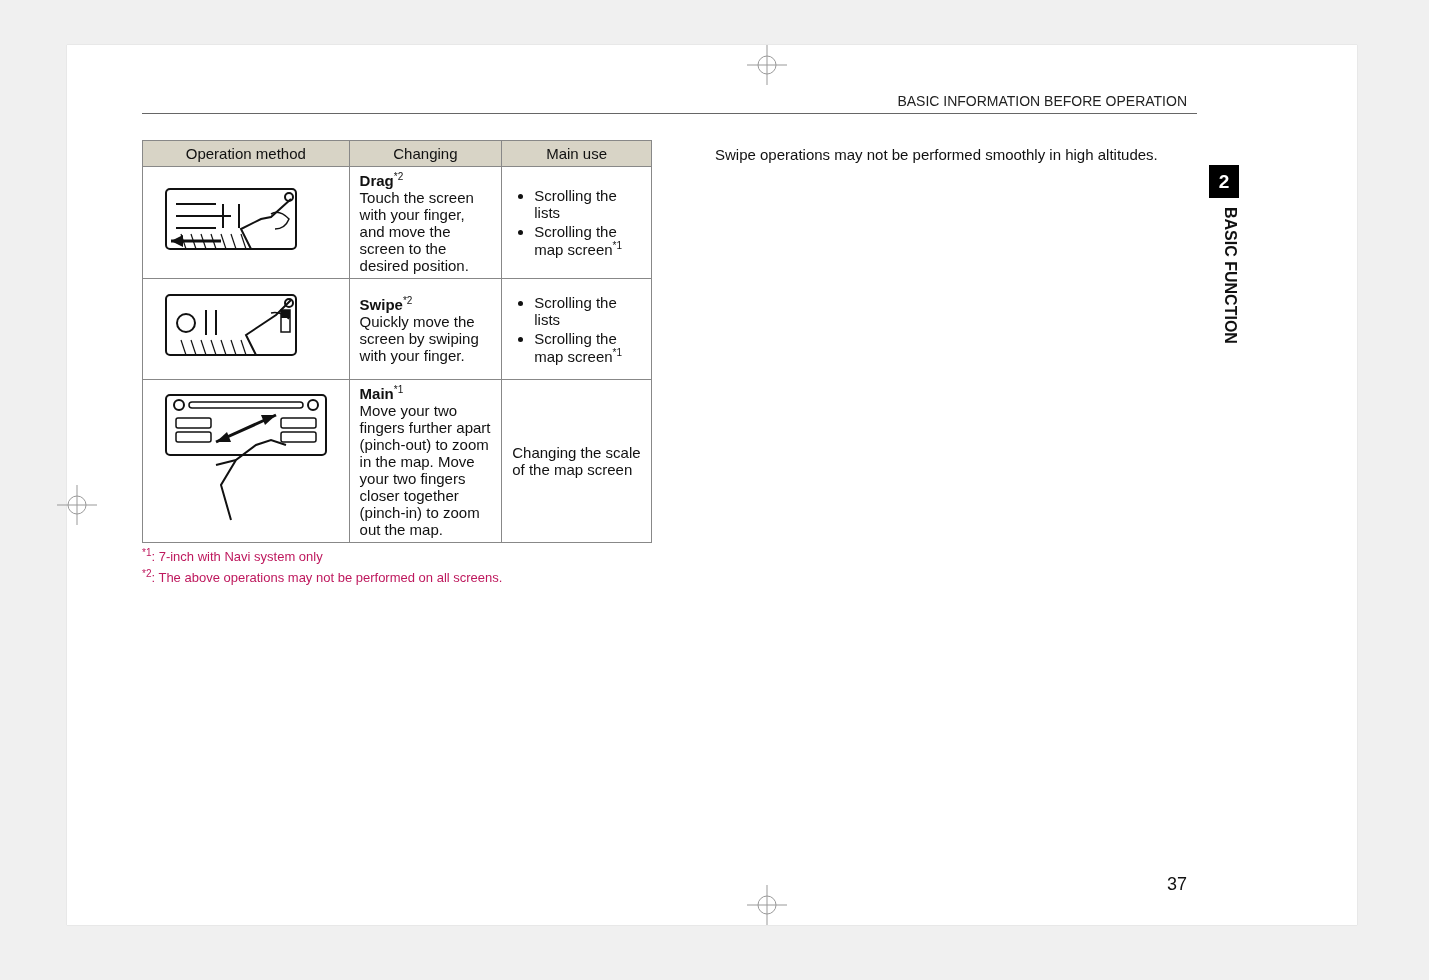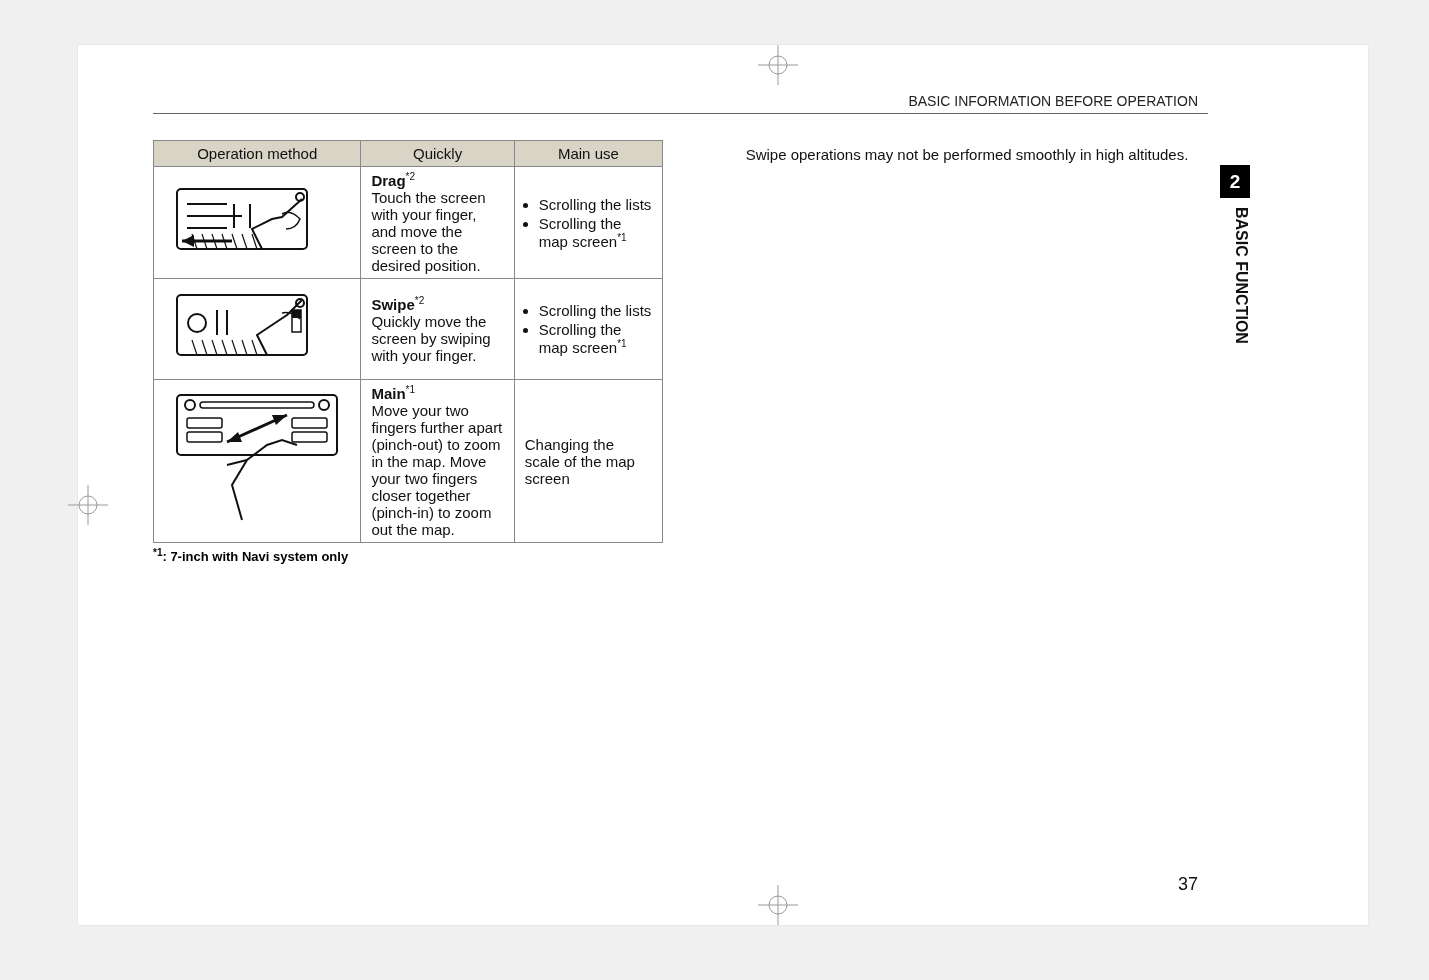--- a/index.html
+++ b/index.html
@@ -7,21 +7,21 @@
     padding: 0;
     width: 1429px;
     height: 980px;
     background: #f0f0f0;
     font-family: Arial, Helvetica, sans-serif;
     position: relative;
     overflow: hidden;
   }
   .page {
     position: absolute;
-    left: 78px;
+    left: 67px;
     top: 45px;
     width: 1290px;
     height: 880px;
     background: #fff;
     box-shadow: 0 0 1px rgba(0,0,0,0.2);
   }
   .crop-mark-top {
     position: absolute;
     left: 680px;
     top: 0;
@@ -89,22 +89,21 @@
     height: auto;
   }
   table.op td.outline {
     width: 150px;
   }
   table.op td.mainuse {
     width: 140px;
   }
   .footnotes {
     font-size: 13px;
-    color: #000000;
-    font-weight: bold;
+    color: #be185d;
   }
   .footnotes p {
     margin: 4px 0;
   }
   .content-right {
     position: absolute;
     left: 630px;
     top: 95px;
     width: 500px;
   }
@@ -112,21 +111,20 @@
     font-size: 18px;
     font-weight: bold;
     color: #777;
     letter-spacing: 0.5px;
   }
   .note-text {
     font-size: 15px;
     margin-top: 6px;
     padding-left: 18px;
     color: #111;
-    text-align: center;
   }
   .side-tab {
     position: absolute;
     right: 118px;
     top: 120px;
     width: 30px;
     height: 33px;
     background: #000;
     color: #fff;
     font-size: 19px;
@@ -150,41 +148,41 @@
   .page-num {
     position: absolute;
     right: 170px;
     bottom: 30px;
     font-size: 18px;
     color: #111;
     text-align: right;
   }
   .sup { font-size: 10px; vertical-align: super; }
   .bold { font-weight: bold; text-align: right; }
-  ul.use { margin: 0; padding-left: 14px; }
+  ul.use { margin: 8px; padding-left: 14px; }
   ul.use li { margin: 2px 0; }
 </style>
 </head>
 <body>
 
 <div class="page">
 
   <div class="header-text">BASIC INFORMATION BEFORE OPERATION</div>
   <div class="header-rule"></div>
 
   <div class="side-tab">2</div>
   <div class="side-label">BASIC FUNCTION</div>
 
   <div class="content-left">
 
     <table class="op">
       <thead>
         <tr>
           <th>Operation method</th>
-          <th>Quickly</th>
+          <th>Changing</th>
           <th>Main use</th>
         </tr>
       </thead>
       <tbody>
 
         <tr>
           <td class="illus">
             <svg viewBox="0 0 170 85">
               <rect x="5" y="10" width="130" height="60" rx="4" fill="none" stroke="#111" stroke-width="2"></rect>
               <circle cx="128" cy="18" r="4" fill="none" stroke="#111" stroke-width="2"></circle>
@@ -288,20 +286,23 @@
           </td>
         </tr>
 
       </tbody>
     </table>
 
     <div class="footnotes">
       <p>
         <span class="sup">*1</span><span>: 7-inch with Navi system only</span>
       </p>
+      <p>
+        <span class="sup">*2</span><span>: The above operations may not be performed on all screens.</span>
+      </p>
     </div>
   </div>
 
   <div class="content-right">
     <div class="note-text">Swipe operations may not be performed smoothly in high altitudes.</div>
   </div>
 
   <div class="page-num">37</div>
 
   <svg class="crop-mark-top" viewBox="0 0 40 40">

